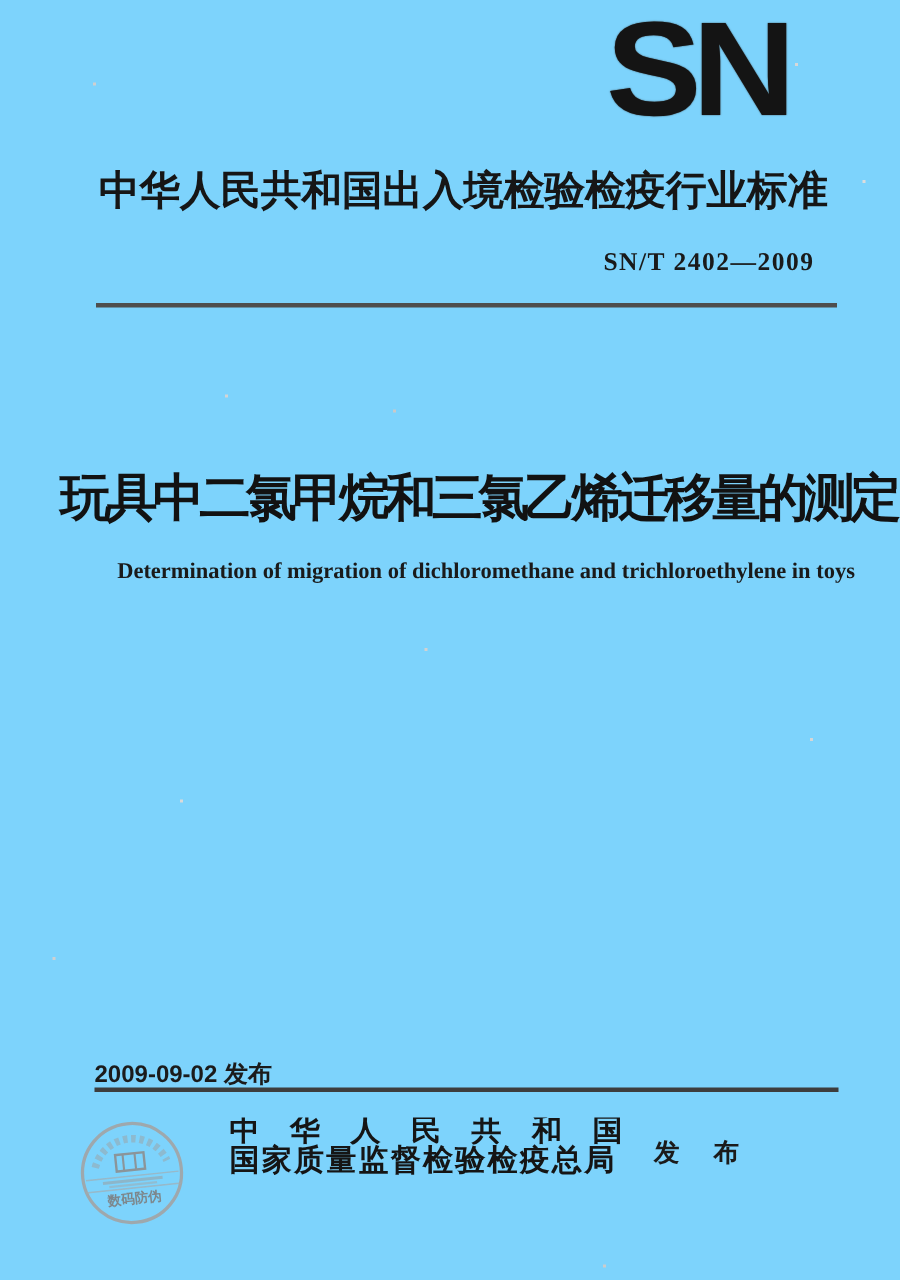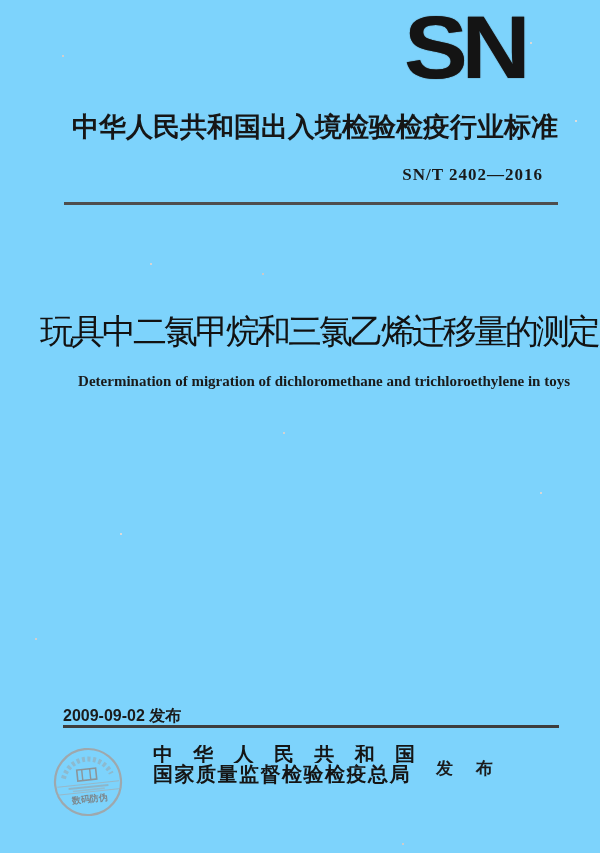--- a/index.html
+++ b/index.html
@@ -23,34 +23,34 @@
   .sn-logo{
     position:absolute;top:12px;left:404px;width:132px;height:72px;
     font-size:92px;line-height:72px;font-weight:bold;
     letter-spacing:-6px;color:#141414;
     transform:scale(1.04,0.97);transform-origin:left top;
     text-shadow:0 0 1px #333;
   }
   .header-title{
     position:absolute;top:109px;left:66px;width:492px;
     font-size:27px;font-weight:bold;letter-spacing:0px;
-    white-space:nowrap;text-align:right;color:#161616;
+    white-space:nowrap;text-align:left;color:#161616;
   }
   .std-number{
     position:absolute;top:165px;right:57px;
     font-family:"Liberation Serif","DejaVu Serif",serif;
     font-size:17px;font-weight:bold;letter-spacing:1px;color:#1a1a1a;
   }
   .rule-top{
     position:absolute;top:202px;left:64px;right:42px;height:3px;
     background:#4e4e4e;
   }
   .main-title{
     position:absolute;top:309px;left:40px;right:10px;
-    font-size:34px;font-weight:normal;letter-spacing:-3px;
+    font-size:34px;font-weight:bold;letter-spacing:-3px;
     white-space:nowrap;text-align:center;color:#121212;
   }
   .english-title{
     position:absolute;top:373px;left:30px;right:30px;
     font-family:"Liberation Serif","DejaVu Serif",serif;
     font-size:15px;font-weight:bold;text-align:right;color:#1a1a1a;
   }
   .dates-row{
     position:absolute;top:706px;left:63px;right:41px;
     display:flex;
@@ -86,21 +86,21 @@
 <body>
 
 <div class="page">
 
   <div class="specks"></div>
 
   <div class="sn-logo">SN</div>
 
   <div class="header-title">中华人民共和国出入境检验检疫行业标准</div>
 
-  <div class="std-number">SN/T 2402—2016</div>
+  <div class="std-number">SN/T 2402—2009</div>
 
   <div class="rule-top"></div>
 
   <div class="main-title">玩具中二氯甲烷和三氯乙烯迁移量的测定</div>
 
   <div class="english-title">Determination of migration of dichloromethane and trichloroethylene in toys</div>
 
   <div class="dates-row">
     <span>2009-09-02 发布</span>
   </div>

